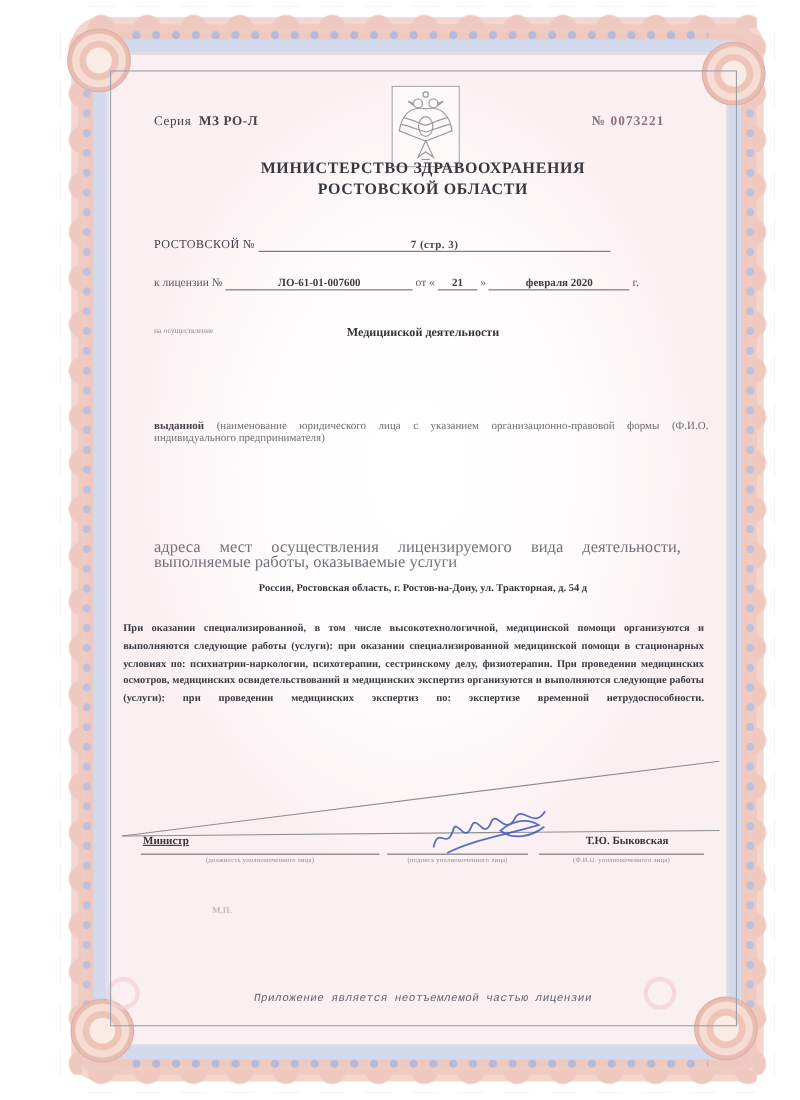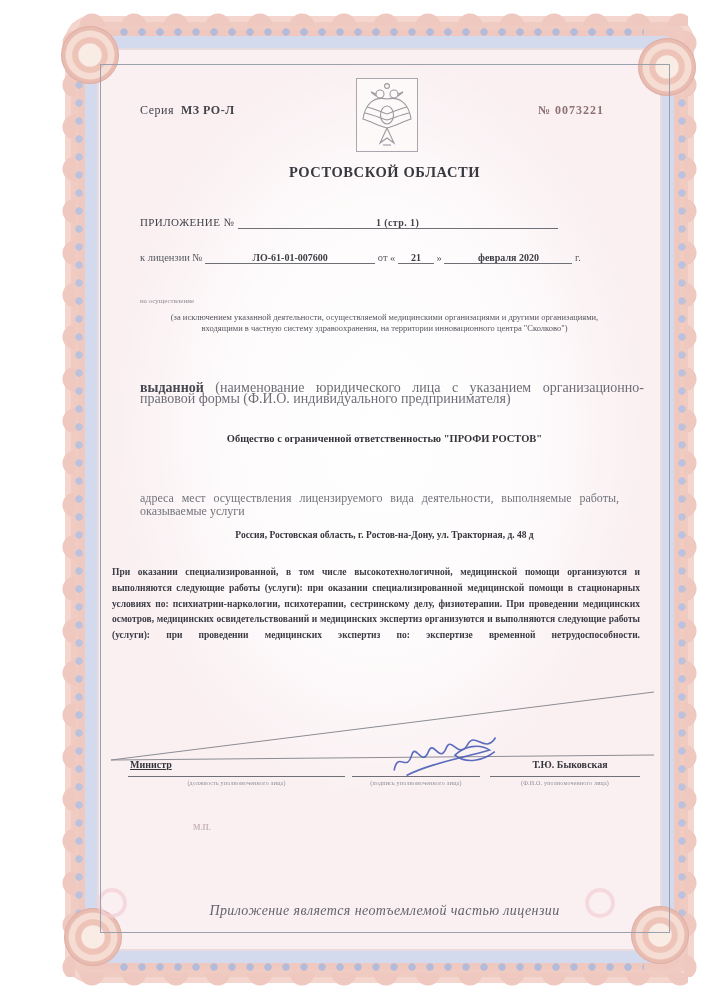--- a/index.html
+++ b/index.html
@@ -77,44 +77,44 @@
 
   .appendix-row { top:210px; left:85px; font-size:11px; letter-spacing:.4px; }
   .license-row { top:246px; left:85px; font-size:10.5px; color:#5a5a62; }
   .license-row .blank { font-size:10px; }
 
   .lbl-tiny { font-size:7px; color:#8a8a92; }
   .act-label { top:291px; left:85px;text-align:center; }
   .act-title { top:290px; font-size:11px; font-weight:bold; color:#36363d; }
   .act-note { top:306px; left:95px; right:85px; text-align:center; font-size:8.5px; line-height:11px; color:#55555d; }
 
-  .issued { top:376px; left:85px; right:60px; font-size:14px; line-height:11px; color:#6d6d75; text-align:justify; }
+  .issued { top:376px; left:85px; right:60px; font-size:10px; line-height:11px; color:#6d6d75; text-align:justify; }
   .issued .b { color:#46464e; }
 
   .org { top:427px; font-size:10.5px; font-weight:bold; color:#34343b; }
 
-  .addr-note { top:486px; left:85px; right:85px; font-size:12px; line-height:12.5px; color:#73737b; text-align:justify; }
+  .addr-note { top:486px; left:85px; right:85px; font-size:15px; line-height:12.5px; color:#73737b; text-align:justify; }
   .addr { top:524px; font-size:9.5px; font-weight:bold; color:#35353c; }
 
   .works { top:559px; left:57px; width:528px; font-size:9.5px; line-height:15.8px;
            font-weight:600; color:#3c3c44; text-align:justify; text-align-last:justify; }
 
   .sig-name-left { top:753px; left:75px; font-size:10px; font-weight:bold; color:#35353c;text-decoration:underline; }
   .sig-name-right { top:753px; left:435px; width:160px; text-align:center; font-size:10px; font-weight:bold; color:#35353c; }
   .uline { position:absolute; top:770px; border-bottom:1.2px solid #6f6f76; height:1px; }
   .ul-1 { left:73px; width:217px; }
   .ul-2 { left:297px; width:128px; }
   .ul-3 { left:435px; width:150px; }
   .cap { position:absolute; top:774px; font-size:6px; color:#8e8e96; text-align:center; letter-spacing:.2px; }
   .cap-1 { left:73px; width:217px; }
   .cap-2 { left:297px; width:128px; }
   .cap-3 { left:435px; width:150px; }
   .stamp { top:805px; left:138px; font-size:8px; color:#c9b5ba; font-weight:bold;margin-top:12px; }
 
-  .footer { top:897px; font-size:14px; font-style:italic; color:#63636e; letter-spacing:.4px; }
+  .footer { top:897px; font-size:10px; font-style:italic; color:#63636e; letter-spacing:.4px;font-family:Liberation Mono, monospace; }
 
   svg.linework, svg.signature { position:absolute; overflow:visible; }
 </style>
 </head>
 <body>
 
 <div class="page">
   <div class="cert">
 
     <div class="frame"></div>
@@ -156,49 +156,49 @@
             <path d="M50,28 C42,30 36,33 30,35 M52,34 C43,36 37,39 30,41"></path>
             <ellipse cx="30" cy="36" rx="6.5" ry="9"></ellipse>
             <path d="M30,49 L23,64 L30,59 L37,64 Z"></path>
             <path d="M26,66 L34,66"></path>
           </g>
         </svg>
       </div>
 
       <div class="abs num">№ 0073221</div>
 
+      <div class="abs ctr title1">МИНИСТЕРСТВО ЗДРАВООХРАНЕНИЯ</div>
       <div class="abs ctr title2">РОСТОВСКОЙ ОБЛАСТИ</div>
 
       <div class="abs appendix-row">
-        <span>ПРИЛОЖЕНИЕ №</span>
-        <span class="blank b" style="width:320px; font-size:10px;">1 (стр. 1)</span>
+        <span>РОСТОВСКОЙ №</span>
+        <span class="blank b" style="width:320px; font-size:10px;">7 (стр. 3)</span>
       </div>
 
       <div class="abs license-row">
         <span>к лицензии №</span>
         <span class="blank b" style="width:170px; color:#3c3c44;">ЛО-61-01-007600</span>
         <span>от «</span>
         <span class="blank b" style="width:36px; color:#3c3c44;">21</span>
         <span>»</span>
         <span class="blank b" style="width:128px; color:#3c3c44;">февраля 2020</span>
         <span>г.</span>
       </div>
 
       <div class="abs lbl-tiny act-label">на осуществление</div>
-      <div class="abs act-note">(за исключением указанной деятельности, осуществляемой медицинскими организациями и другими организациями, входящими в частную систему здравоохранения, на территории инновационного центра "Сколково")</div>
+      <div class="abs ctr act-title">Медицинской деятельности</div>
 
       <div class="abs issued">
         <span class="b">выданной</span>
         <span>(наименование юридического лица с указанием организационно-правовой формы (Ф.И.О. индивидуального предпринимателя)</span>
       </div>
 
-      <div class="abs ctr org">Общество с ограниченной ответственностью "ПРОФИ РОСТОВ"</div>
 
       <div class="abs addr-note">адреса мест осуществления лицензируемого вида деятельности, выполняемые работы, оказываемые услуги</div>
-      <div class="abs ctr addr">Россия, Ростовская область, г. Ростов-на-Дону, ул. Тракторная, д. 48 д</div>
+      <div class="abs ctr addr">Россия, Ростовская область, г. Ростов-на-Дону, ул. Тракторная, д. 54 д</div>
 
       <div class="abs works">При оказании специализированной, в том числе высокотехнологичной, медицинской помощи организуются и выполняются следующие работы (услуги): при оказании специализированной медицинской помощи в стационарных условиях по: психиатрии-наркологии, психотерапии, сестринскому делу, физиотерапии. При проведении медицинских осмотров, медицинских освидетельствований и медицинских экспертиз организуются и выполняются следующие работы (услуги): при проведении медицинских экспертиз по: экспертизе временной нетрудоспособности.</div>
 
       <svg class="linework" style="left:50px; top:676px;" width="556" height="92">
         <line x1="6" y1="78" x2="549" y2="73" stroke="#8c8c92" stroke-width="1"></line>
         <line x1="6" y1="78" x2="549" y2="10" stroke="#8c8c92" stroke-width="1"></line>
       </svg>
 
       <div class="abs sig-name-left">Министр</div>
 

